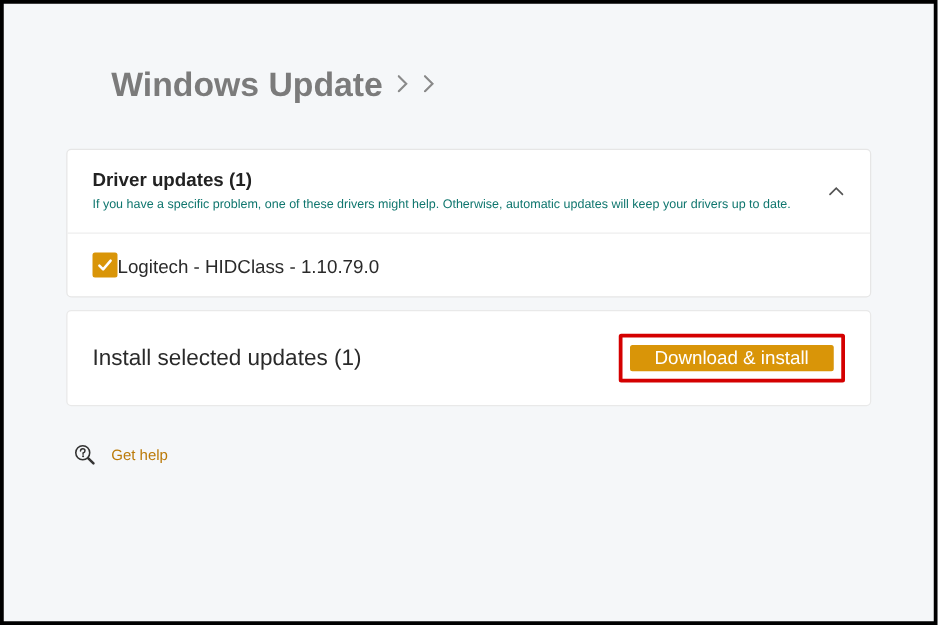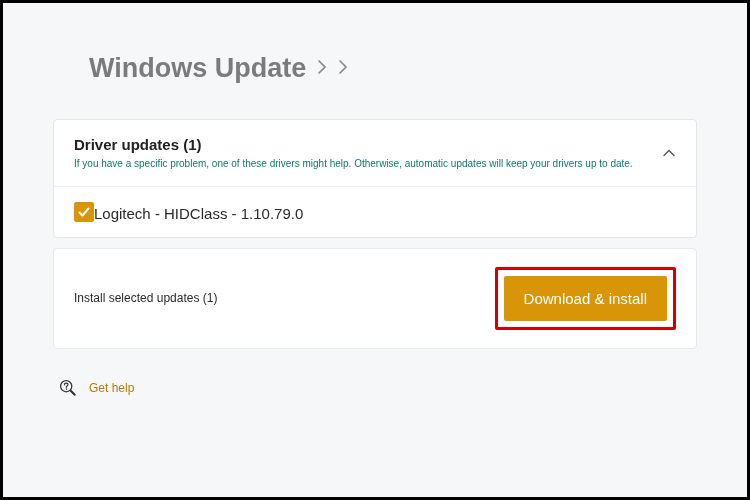--- a/index.html
+++ b/index.html
@@ -102,33 +102,33 @@
       background: #ffffff;
       border: 1px solid #e9e9e9;
       border-radius: 4px;
       padding: 18px 20px;
       display: flex;
       align-items: center;
       justify-content: space-between;
       margin-bottom: 30px;
     }
     .install-label {
-      font-size: 12px;
+      font-size: 18px;
       color: #2a2a2a;
     }
     .highlight-wrap {
       border: 3px solid #d40000;
       padding: 6px;
       border-radius: 2px;
     }
     .download-btn {
       background: #d99508;
       color: #fff;
       border: none;
-      padding: 14px 20px;
+      padding: 2px 20px;
       font-size: 15px;
       border-radius: 2px;
       cursor: pointer;
       font-family: inherit;
     }
     .help-link {
       display: flex;
       align-items: center;
       gap: 12px;
       margin-left: 6px;

